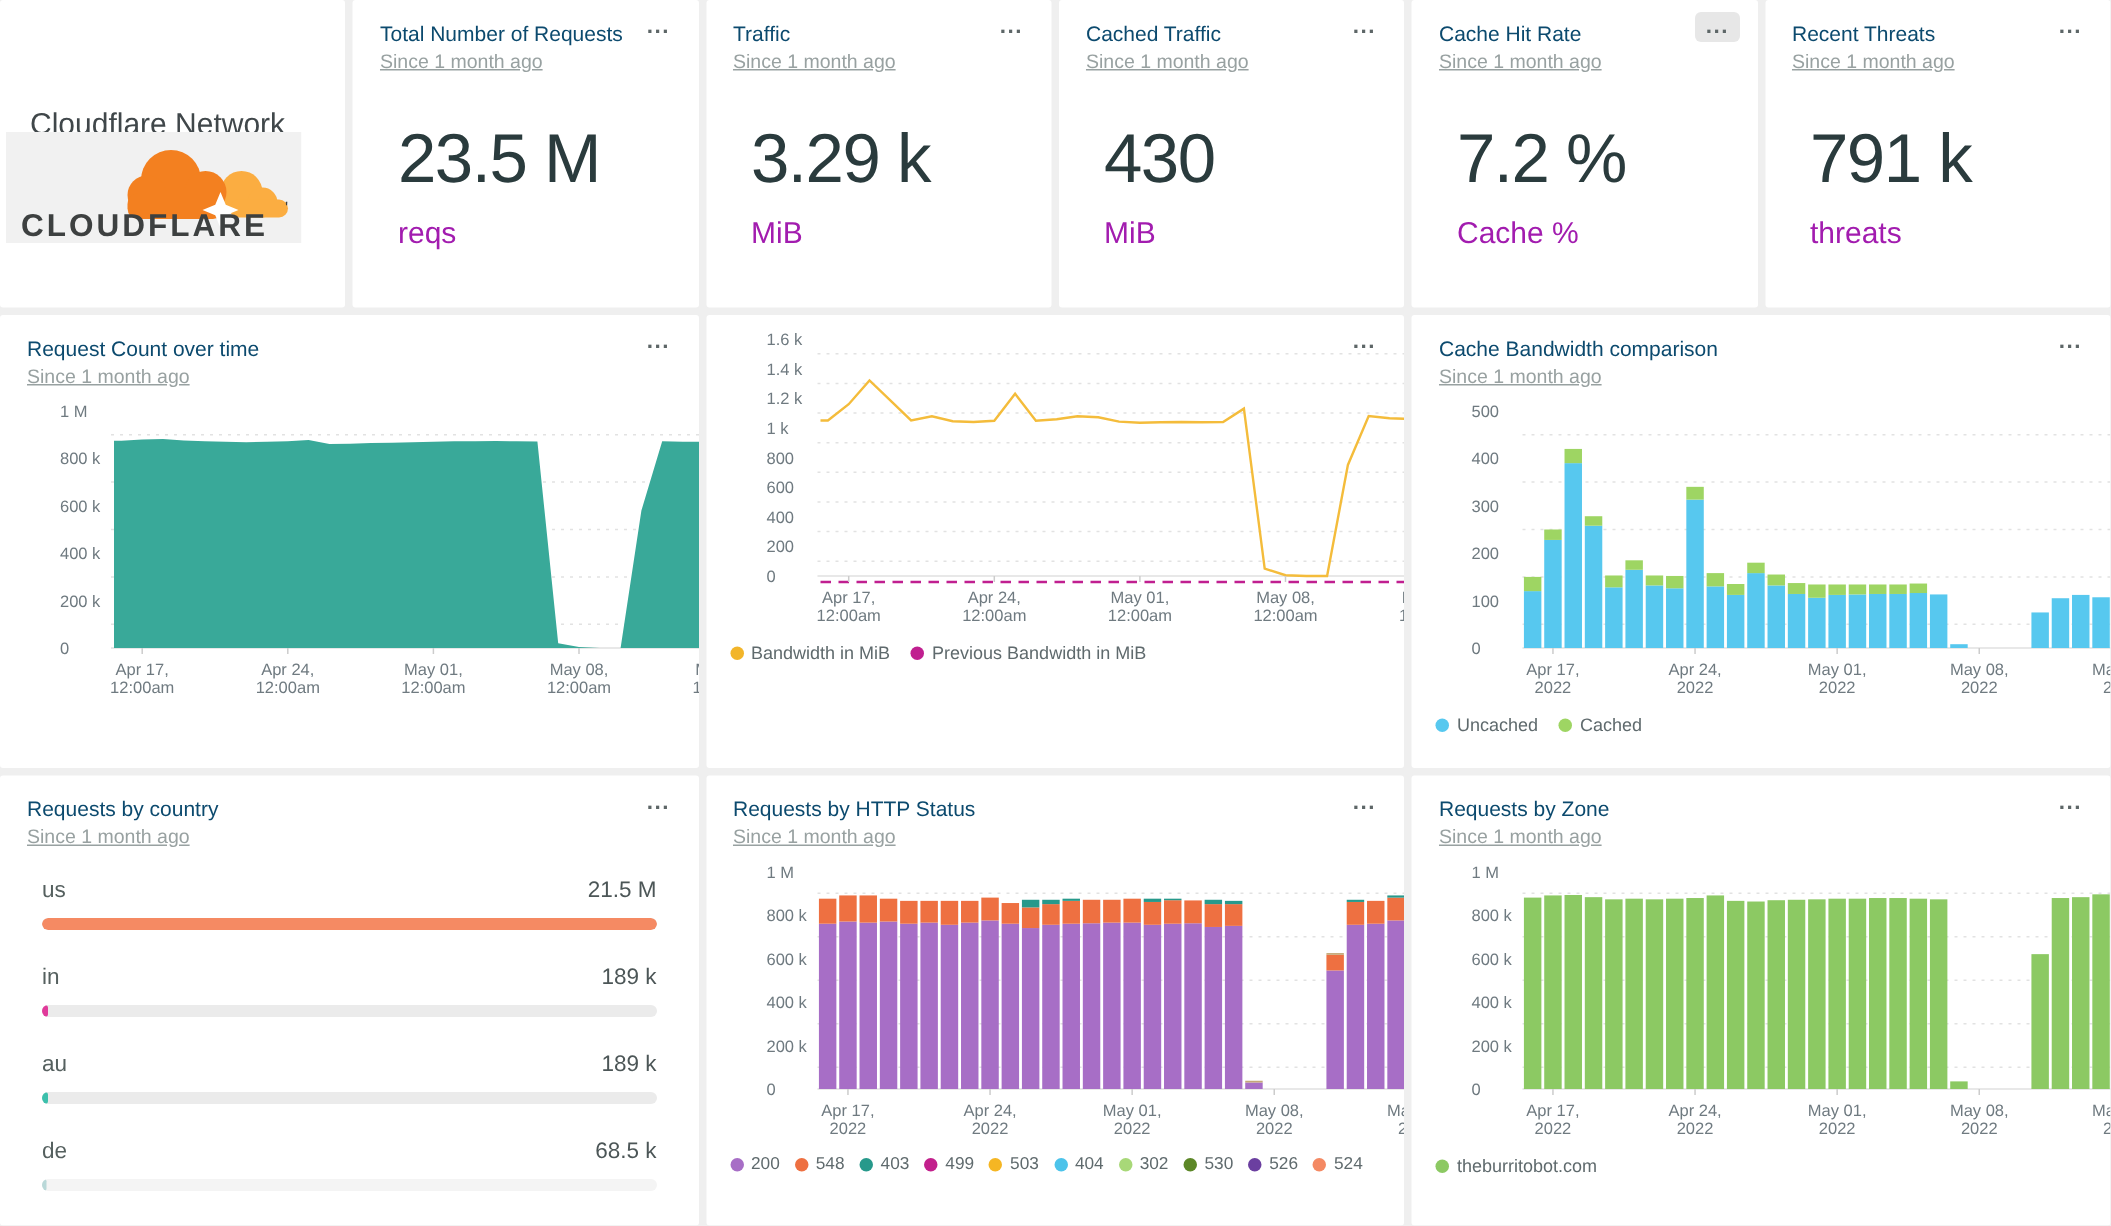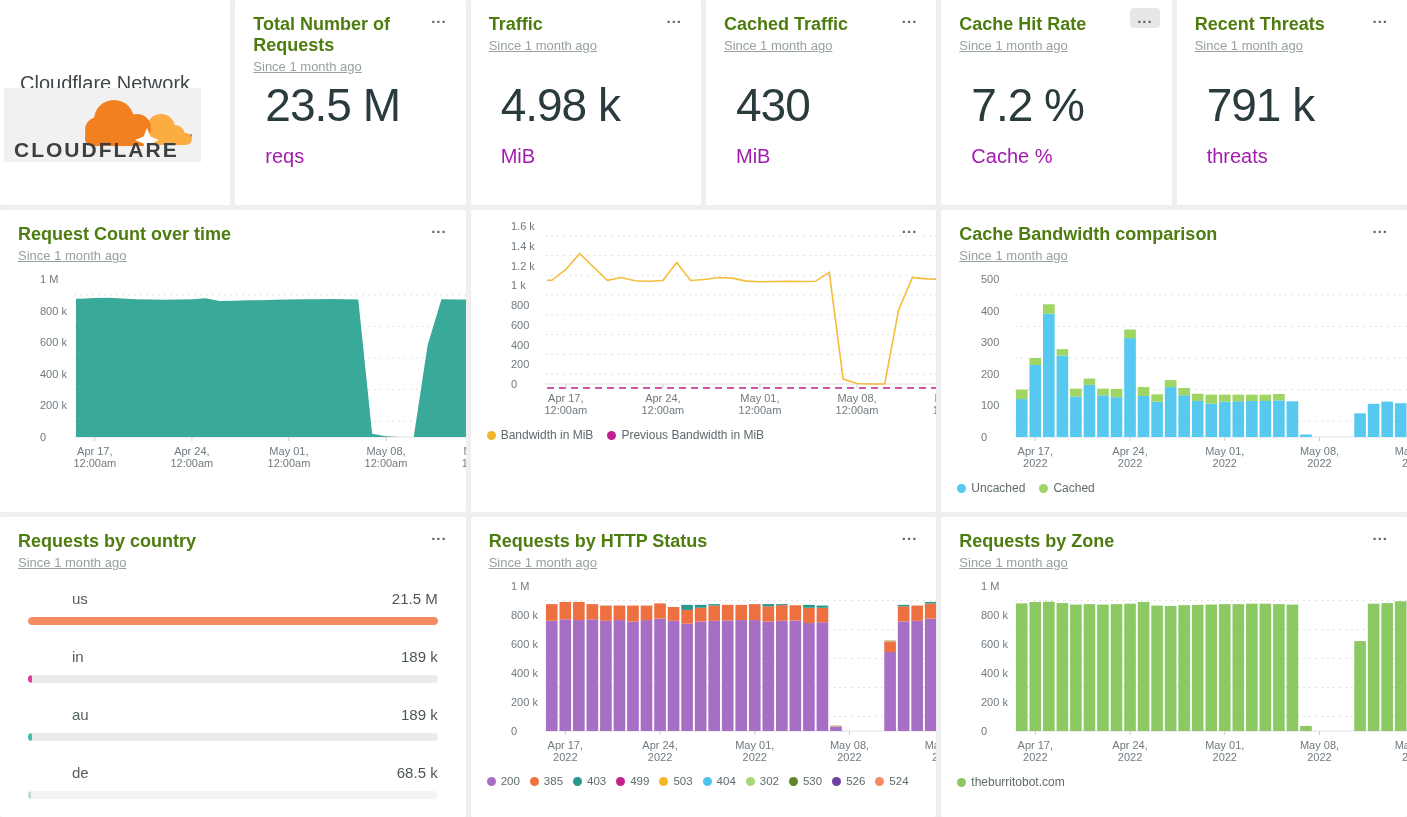--- a/index.html
+++ b/index.html
@@ -5,39 +5,39 @@
   * { box-sizing: border-box; margin: 0; padding: 0; }
   html,body { width:1407px; height:817px; overflow:hidden; }
   body { font-family:"Liberation Sans", sans-serif; background:#efefef; }
   #app { width:1407px; height:817px; display:grid;
          grid-template-columns:repeat(6,1fr);
          grid-template-rows:205px 302px 1fr;
          gap:5px; background:#efefef; }
   .card { background:#fff; position:relative; border-radius:2px; overflow:hidden; }
   .wide { grid-column:span 2; }
   .head { padding:14px 18px 0 18px; }
-  .title { font-size:18px; font-weight:700; color:#4d7c0f; }
+  .title { font-size:14px; font-weight:400; color:#0c4a6e; }
   .subtitle { font-size:13px; color:#98a1a1; margin-top:3px;text-decoration:underline; }
   .menu { position:absolute; top:8px; right:12px; font-size:15px; font-weight:700;
           color:#5d6667; letter-spacing:1px; line-height:18px; padding:1px 7px;
           border-radius:4px; cursor:pointer; }
   .menu.hl { background:#e7e7e7; }
   .big-title { padding:20px 20px 0 20px; font-size:20px; color:#40474a; line-height:1.55;margin-top:48px; }
   .logo-wrap { position:absolute; left:4px; top:88px; }
   .stat-value { position:absolute; left:30px; top:78px; font-size:46px; color:#2a3b3d;
                 letter-spacing:-1px; }
   .stat-unit { position:absolute; left:30px; top:145px; font-size:20px; color:#a21caf; }
   .chart { margin-top:8px;padding-left:28px; }
   .legend { display:flex; align-items:center; gap:14px; margin:2px 0 0 16px;
             font-size:12px; color:#5f6a6d; flex-wrap:nowrap; }
   .legend .li { display:flex; align-items:center; gap:5px; cursor:pointer; white-space:nowrap; }
   .legend .dot { width:9px; height:9px; border-radius:50%; flex:0 0 9px; }
   .rows { padding:20px 28px 0 28px; }
   .crow { margin-bottom:23px; }
-  .crow .lv { display:flex; justify-content:space-between; font-size:15px; color:#55605f;margin-left:44px; }
+  .crow .lv { display:flex; justify-content:space-between; font-size:15px; color:#55605f; }
   .crow .val { color:#4c5657; }
   .ctrack { margin-top:10px; height:8px; border-radius:4px; background:#ebebeb;
             overflow:hidden; position:relative; }
   .cfill { height:8px; border-radius:4px; position:absolute; left:0; top:0; }
   svg { display:block; }
 </style>
 </head>
 <body>
 
 <div id="app">
@@ -72,21 +72,21 @@
     <div class="stat-value">23.5 M</div>
     <div class="stat-unit">reqs</div>
   </div>
 
   <div class="card">
     <div class="head">
       <div class="title">Traffic</div>
       <div class="subtitle">Since 1 month ago</div>
     </div>
     <div class="menu">...</div>
-    <div class="stat-value">4.98 k</div>
+    <div class="stat-value">3.29 k</div>
     <div class="stat-unit">MiB</div>
   </div>
 
   <div class="card">
     <div class="head">
       <div class="title">Cached Traffic</div>
       <div class="subtitle">Since 1 month ago</div>
     </div>
     <div class="menu">...</div>
     <div class="stat-value">430</div>
@@ -450,21 +450,21 @@
           <text x="445.23333333333335" y="183" text-anchor="middle" font-size="11" fill="#6f7a80" font-family="Liberation Sans, sans-serif">2022</text>
         </svg>
       </div>
     <div class="legend" style="gap:10px; font-size:11.5px;">
         <span class="li">
           <span class="dot" style="background: rgb(167, 110, 198);"></span>
           <span>200</span>
         </span>
         <span class="li">
           <span class="dot" style="background: rgb(238, 112, 65);"></span>
-          <span>385</span>
+          <span>548</span>
         </span>
         <span class="li">
           <span class="dot" style="background: rgb(39, 153, 139);"></span>
           <span>403</span>
         </span>
         <span class="li">
           <span class="dot" style="background: rgb(194, 32, 140);"></span>
           <span>499</span>
         </span>
         <span class="li">

